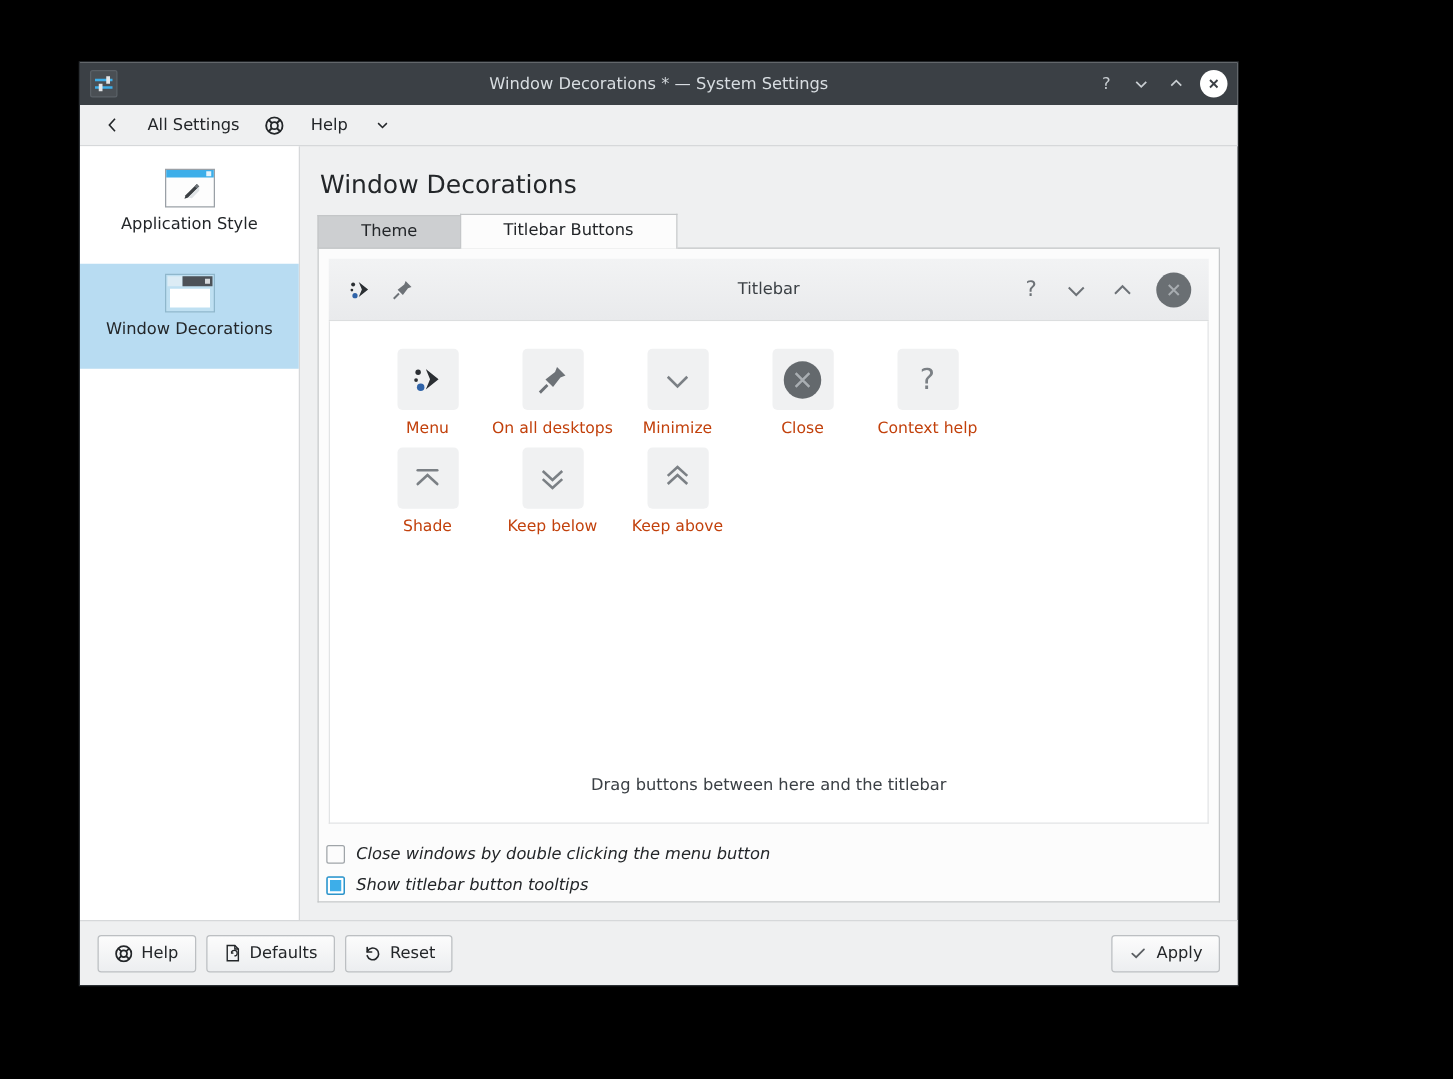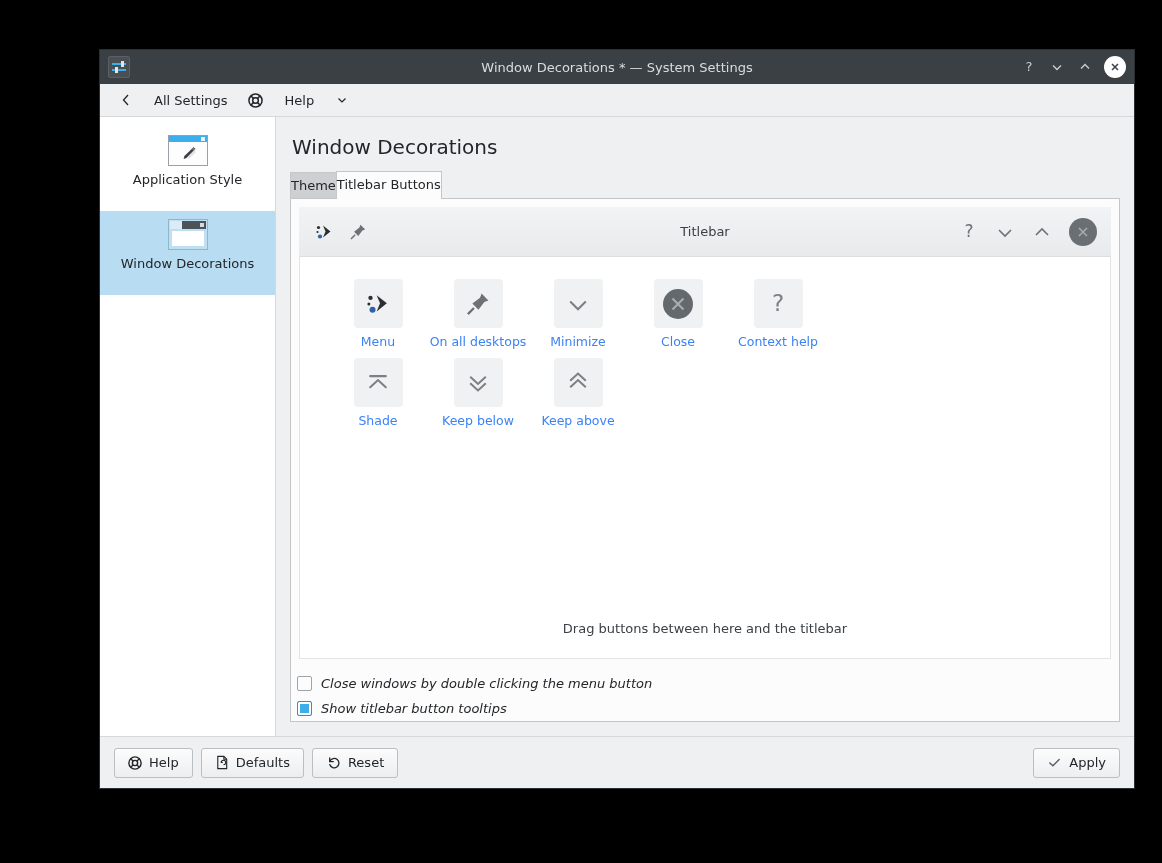--- a/index.html
+++ b/index.html
@@ -8,24 +8,24 @@
     width: 1162px; height: 863px;
     background: #000000;
     font-family: "DejaVu Sans", "Liberation Sans", sans-serif;
     overflow: hidden;
   }
 
   
   #window {
     position: absolute;
     left: 64px; top: 50px;
-    width: 1034px; height: 738px;
+    width: 926px; height: 738px;
     background: #eff0f1;
     box-shadow: 0 0 0 1px #2b2f33;
-    display: flex; flex-direction: column; margin-left: 36px;
+    display: flex; flex-direction: column;
   }
 
   
   #titlebar {
     height: 34px;
     background: #3b4045;
     display: flex; align-items: center;
     position: relative;
     flex: none;
   }
@@ -146,21 +146,21 @@
   }
   #tabs {
     display: flex;
     align-items: flex-end;
     height: 28px;
     position: relative;
   }
   .tab {
     font-size: 13px;
     color: #232629;
-    padding: 5px 0 6px;
+    padding: 5px 34px 6px;
     border: 1px solid #c4c6c8;
     border-bottom: none;
     background: #cdcfd1;
     margin-right: -1px;
     position: relative;
   }
   .tab.active {
     background: #fcfcfc;
     padding-bottom: 7px;
     z-index: 3;
@@ -229,21 +229,21 @@
   .pal-tile {
     width: 49px; height: 49px;
     margin: 0 auto 6px;
     background: #f0f1f2;
     border-radius: 4px;
     display: flex; align-items: center; justify-content: center;
     color: #6d7277;
   }
   .pal-label {
     font-size: 12.5px;
-    color: #3b82f6;
+    color: #c2410c;
     line-height: 1.25;
   }
   #drag-hint {
     position: absolute;
     left: 0; right: 0; bottom: 22px;
     text-align: center;
     font-size: 13px;
     color: #3b4045;
   }
 

